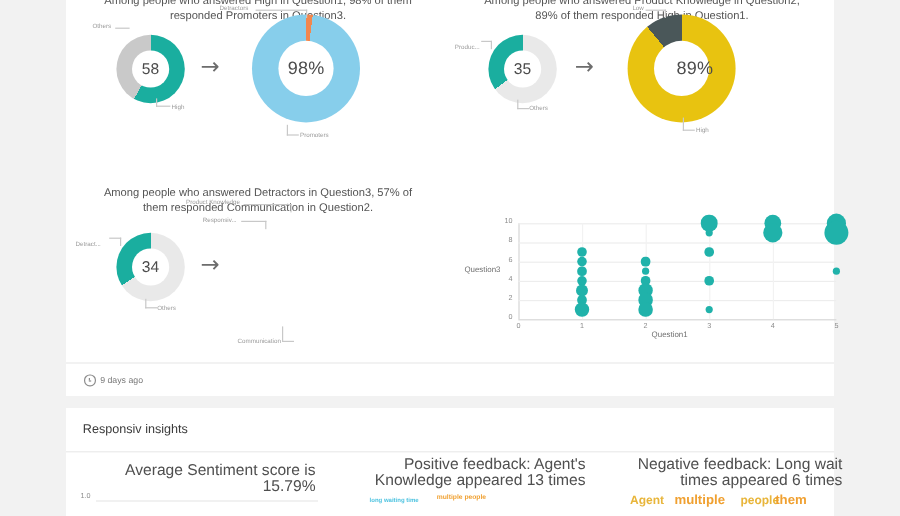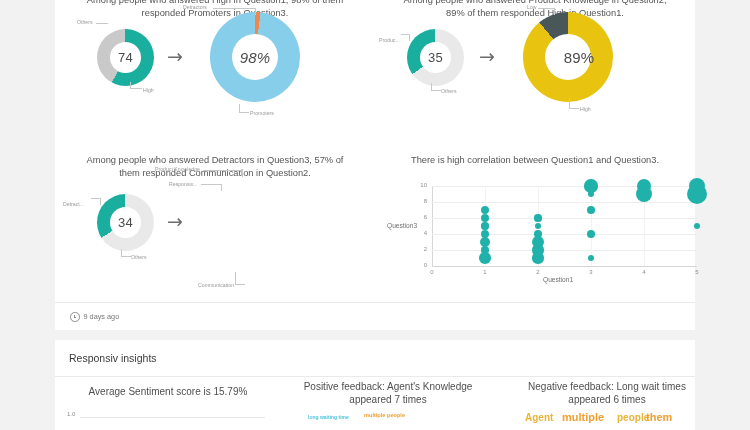--- a/index.html
+++ b/index.html
@@ -62,50 +62,50 @@
   .footer-row{
     position:absolute;display:flex;align-items:center;gap:4px;
     font-size:7.3px;color:#787878;
   }
   .clock{width:7.5px;height:7.5px;border:1px solid #8d8d8d;border-radius:50%;position:relative;}
   .clock:before{content:"";position:absolute;left:3px;top:1.5px;width:1px;height:2.4px;background:#8d8d8d;}
   .clock:after{content:"";position:absolute;left:3.3px;top:3.6px;width:2px;height:1px;background:#8d8d8d;}
 
   
   .sect-title{position:absolute;font-size:10.5px;color:#3b3b3b;font-weight:400;}
-  .s-head{position:absolute;text-align:center;font-size:10px;line-height:12.5px;color:#4f4f4f;}
+  .s-head{position:absolute;text-align:right;font-size:13px;line-height:12.5px;color:#4f4f4f;}
   .s-axis-lbl{position:absolute;font-size:6px;color:#8d8d8d;}
   .s-baseline{position:absolute;height:1px;background:#e8e8e8;}
   .wc{position:absolute;white-space:nowrap;font-weight:700;}
 </style>
 </head>
 <body>
 
 <div class="page">
 
   <div class="card" id="insights-card">
 
     <div class="tile" style="left:0;top:72px;width:320px;height:160px;">
       <div class="headline" style="left:22px;top:10px;width:276px;">Among people who answered High in Question1, 98% of them responded Promoters in Question3.</div>
 
       <div class="donut" style="left:42px;top:45px;width:57px;height:57px;
            background:conic-gradient(#1aae9f 0% 58%, #c9c9c9 58% 100%);">
         <div class="hole" style="left:13px;top:13px;width:31px;height:31px;">
-          <span style="font-size:13px;">74</span>
+          <span style="font-size:13px;">58</span>
         </div>
       </div>
       <div class="lbl" style="left:22px;top:35px;">Others</div>
       <div class="leader" style="left:41px;top:39px;width:12px;border-top-width:1px;"></div>
       <div class="lbl" style="left:88px;top:103px;">High</div>
       <div class="leader" style="left:75px;top:98px;width:11px;height:6px;border-left-width:1px;border-bottom-width:1px;"></div>
 
       <div class="arrow" style="left:112px;top:63px;">→</div>
 
       <div class="donut" style="left:155px;top:28px;width:90px;height:90px;
-           background:conic-gradient(#f2874e 0% 2%, #87ceeb 2% 100%);font-style:italic;">
+           background:conic-gradient(#f2874e 0% 2%, #87ceeb 2% 100%);">
         <div class="hole" style="left:22px;top:22px;width:46px;height:46px;">
           <span style="font-size:15px;">98%</span>
         </div>
       </div>
       <div class="lbl" style="left:128px;top:20px;">Detractors</div>
       <div class="leader" style="left:158px;top:24px;width:42px;height:6px;border-top-width:1px;border-right-width:1px;"></div>
       <div class="lbl" style="left:195px;top:126px;">Promoters</div>
       <div class="leader" style="left:184px;top:120px;width:9px;height:8px;border-left-width:1px;border-bottom-width:1px;"></div>
     </div>
 
@@ -155,21 +155,20 @@
 
       <div class="lbl" style="left:100px;top:22px;">Product Knowledge</div>
       <div class="leader" style="left:148px;top:26px;width:39px;height:6px;border-top-width:1px;border-right-width:1px;"></div>
       <div class="lbl" style="left:114px;top:37px;">Responsiv...</div>
       <div class="leader" style="left:146px;top:40px;width:20px;height:6px;border-top-width:1px;border-right-width:1px;"></div>
       <div class="lbl" style="left:143px;top:138px;">Communication</div>
       <div class="leader" style="left:180px;top:128px;width:9px;height:12px;border-left-width:1px;border-bottom-width:1px;"></div>
     </div>
 
     <div class="tile" style="left:320px;top:232px;width:320px;height:165px;">
-      <div class="headline" style="left:20px;top:10px;width:280px;">There is high correlation between Question1 and Question3.</div>
 
       <div class="scatter" id="scatter" style="left:0;top:32px;width:320px;height:120px;">
         <div class="sc-axis" style="left:57px;top:10px;width:1px;height:80px;"></div>
         <div class="sc-axis" style="left:57px;top:90px;width:265px;height:1px;"></div>
         <div class="sc-grid" id="sc-grid">
             <div class="sc-gline" style="top: 74px; left: 57px; width: 265px;"></div>
             <div class="sc-gline" style="top: 58px; left: 57px; width: 265px;"></div>
             <div class="sc-gline" style="top: 42px; left: 57px; width: 265px;"></div>
             <div class="sc-gline" style="top: 26px; left: 57px; width: 265px;"></div>
             <div class="sc-gline" style="top: 10px; left: 57px; width: 265px;"></div>
@@ -236,21 +235,21 @@
     <div class="sect-title" style="left:14px;top:12px;">Responsiv insights</div>
     <div class="card-divider" style="top:36px;"></div>
 
     <div style="position:absolute;left:0;top:36px;width:225px;height:64px;">
       <div class="s-head" style="left:18px;top:10px;width:190px;">Average Sentiment score is 15.79%</div>
       <div class="s-axis-lbl" style="left:12px;top:35px;">1.0</div>
       <div class="s-baseline" style="left:25px;top:41px;width:185px;"></div>
     </div>
 
     <div style="position:absolute;left:225px;top:36px;width:215px;height:64px;">
-      <div class="s-head" style="left:8px;top:5px;width:200px;">Positive feedback: Agent's Knowledge appeared 7 times</div>
+      <div class="s-head" style="left:8px;top:5px;width:200px;">Positive feedback: Agent's Knowledge appeared 13 times</div>
       <div class="wc" style="left:28px;top:38px;font-size:5px;color:#4ec3e0;">long waiting time</div>
       <div class="wc" style="left:84px;top:36px;font-size:5.6px;color:#f0a030;">multiple people</div>
     </div>
 
     <div style="position:absolute;left:440px;top:36px;width:200px;height:64px;">
       <div class="s-head" style="left:17px;top:5px;width:190px;">Negative feedback: Long wait times appeared 6 times</div>
       <div class="wc" style="left:30px;top:36px;font-size:10px;color:#e8b53a;">Agent</div>
       <div class="wc" style="left:67px;top:35px;font-size:11px;color:#f0a030;">multiple</div>
       <div class="wc" style="left:122px;top:36px;font-size:10px;color:#e8b53a;">people</div>
       <div class="wc" style="left:151px;top:35px;font-size:11px;color:#f0a030;">them</div>

